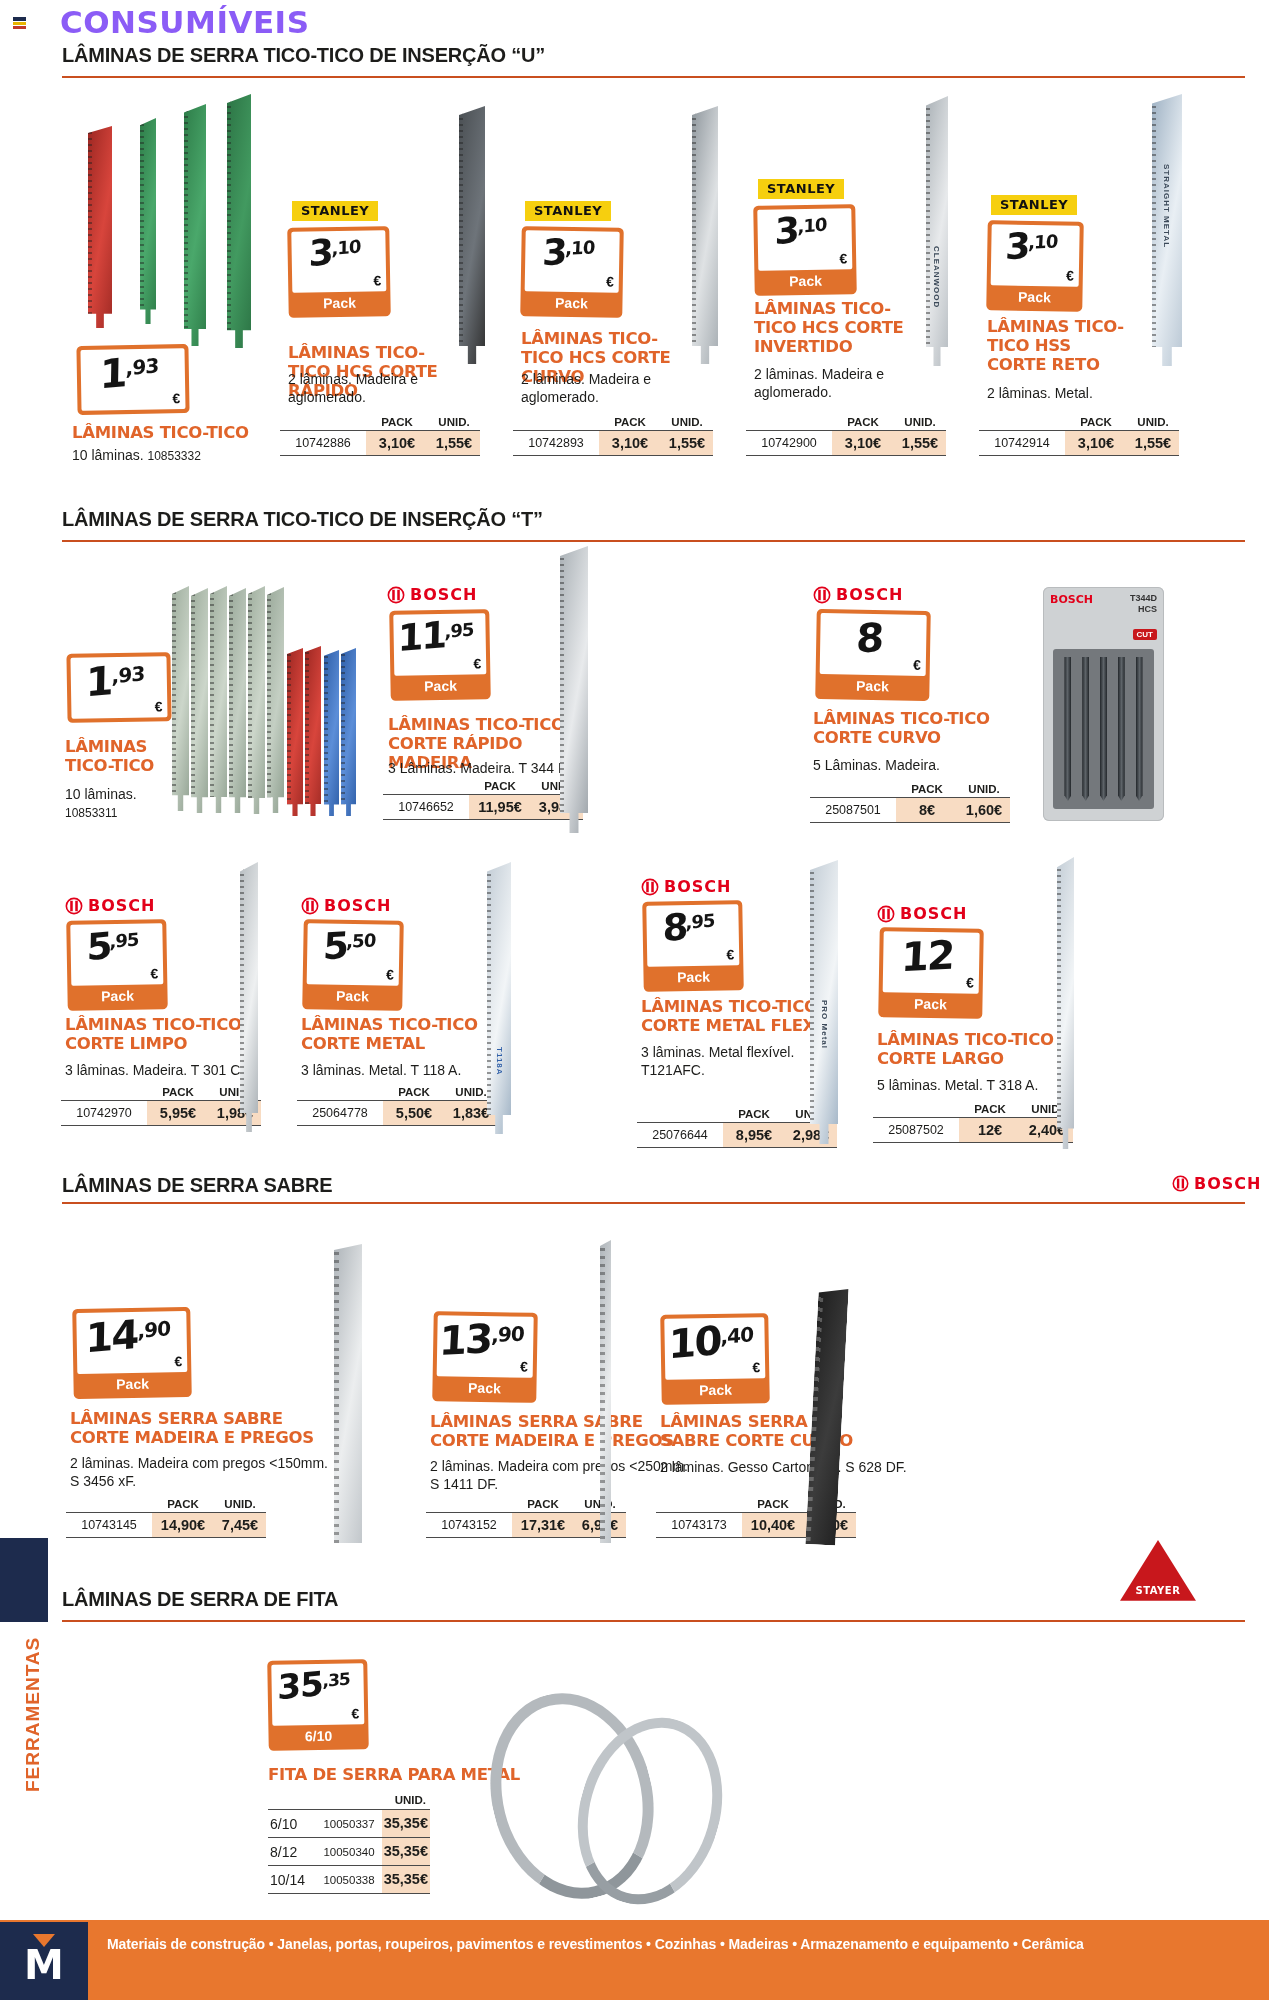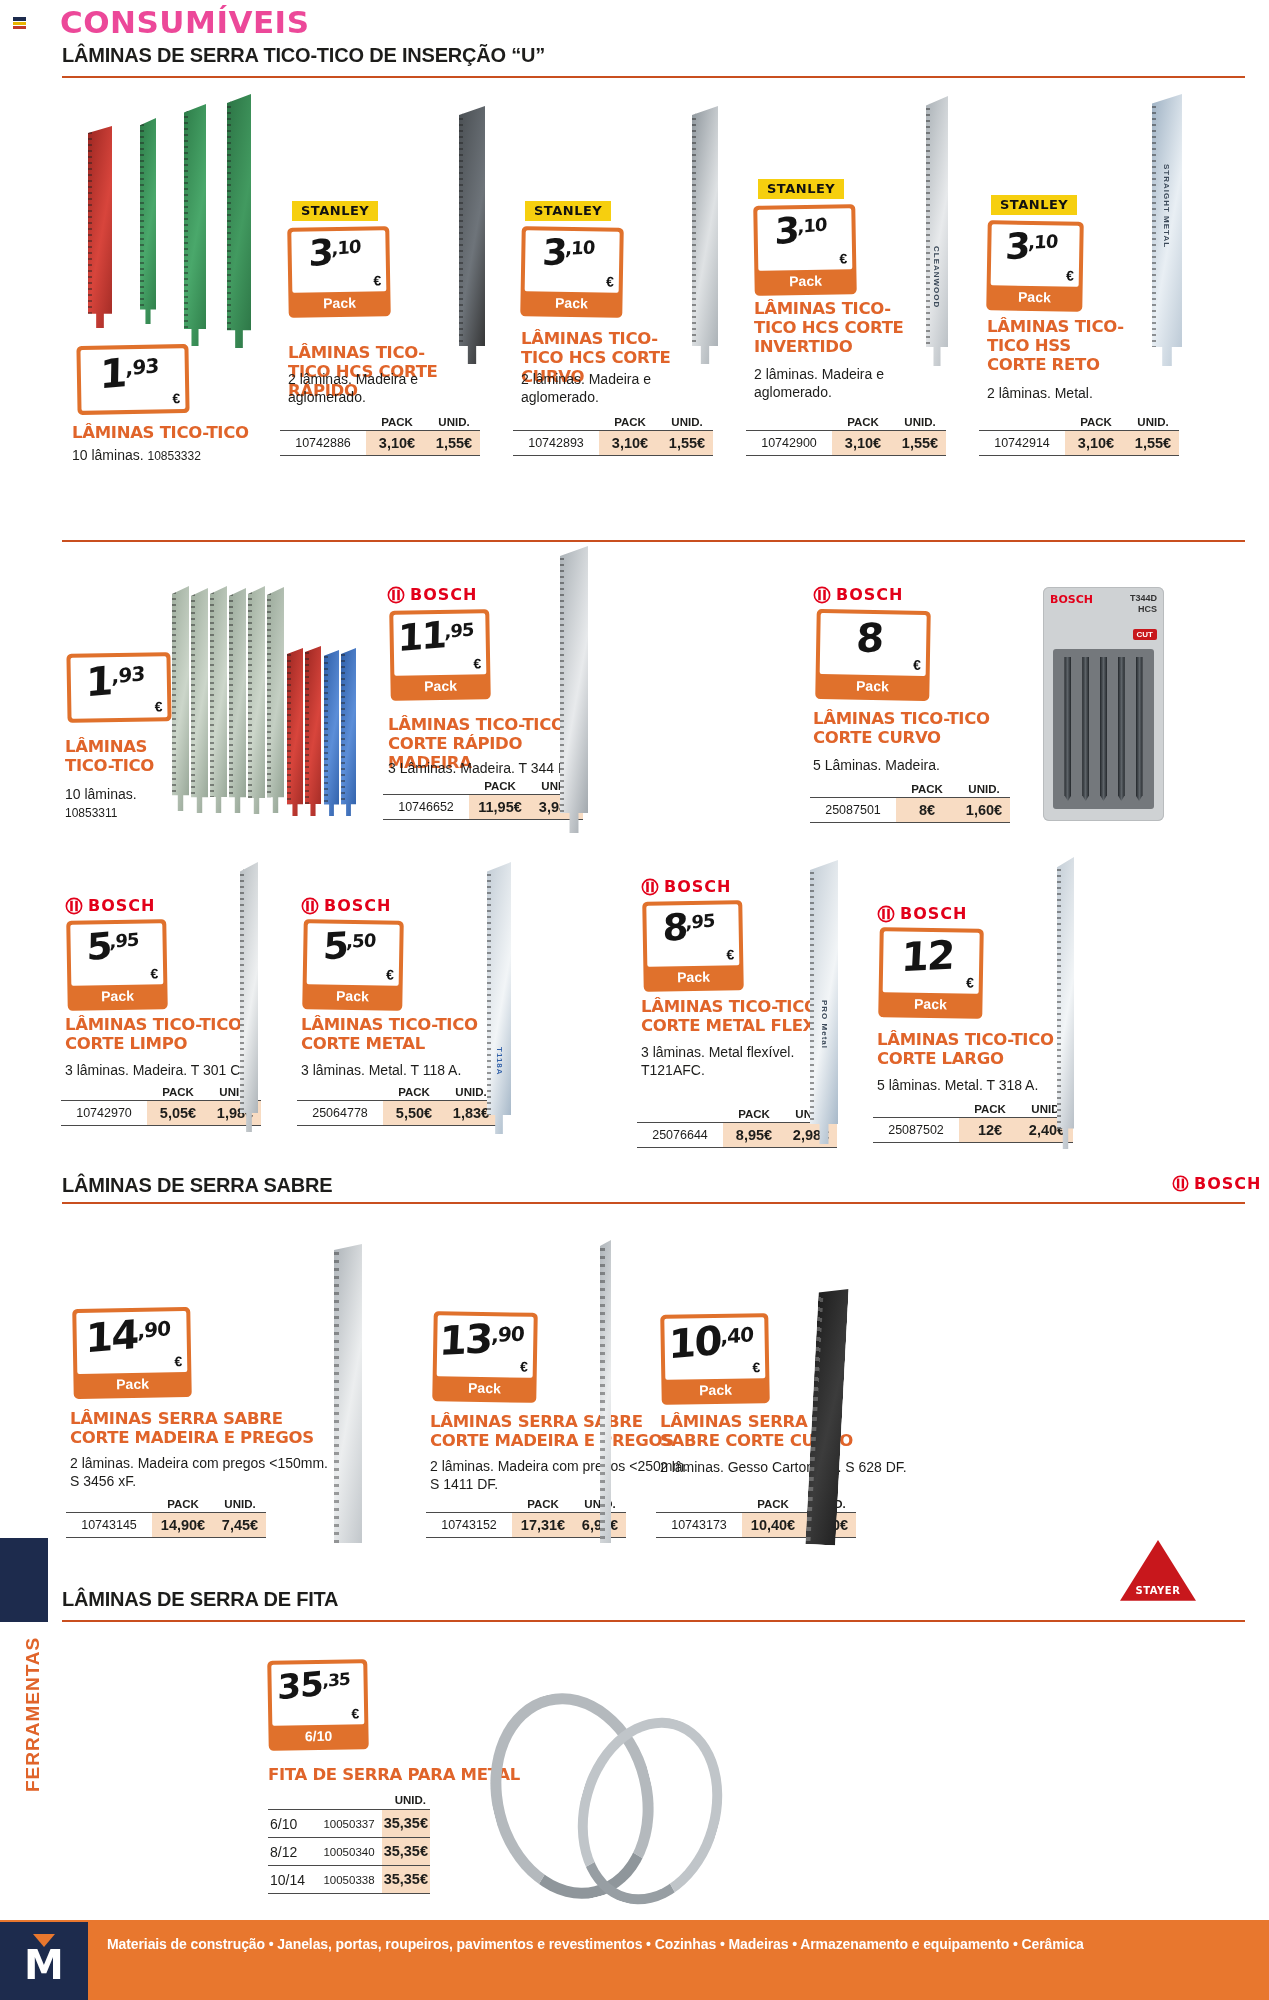--- a/index.html
+++ b/index.html
@@ -1,21 +1,21 @@
 <!DOCTYPE html>
 <html><head>
 <meta charset="utf-8">
 <style>
   html,body{margin:0;padding:0;background:#e9e9e9;}
   .page{position:relative;width:1269px;height:2000px;background:#ffffff;overflow:hidden;
         font-family:"Liberation Sans",sans-serif;color:#1d1d1b;}
   .abs{position:absolute;}
 
   
-  .page-title{font-family:"DejaVu Sans",sans-serif;font-weight:800;font-size:31px;color:#ec4899;letter-spacing:.5px;}
+  .page-title{font-family:"DejaVu Sans",sans-serif;font-weight:800;font-size:31px;color:#8b5cf6;letter-spacing:.5px;}
   .sec-head{font-weight:700;font-size:20px;color:#1d1d1b;letter-spacing:-.2px;white-space:nowrap;}
   .sec-rule{height:2px;background:#c94f1f;}
   .corner-icon span{display:block;width:13px;}
 
   
   .stanley{background:#f6cf0f;color:#111;font-family:"DejaVu Sans",sans-serif;font-weight:800;
            font-size:13px;padding:2px 9px 3px;letter-spacing:.5px;display:inline-block;}
   .boschlogo{display:flex;align-items:center;gap:5px;}
   .boschlogo span{color:#e2001a;font-family:"DejaVu Sans",sans-serif;font-weight:800;font-size:16px;letter-spacing:1px;}
 
@@ -222,20 +222,21 @@
     <div class="pt-row">
         <span class="pt-ref">10742914</span>
         <span class="pt-cell">3,10€</span>
         <span class="pt-cell">1,55€</span>
       </div>
   </div>
   <div class="abs jblade" style="left:1152px;top:94px;width:30px;height:272px;--b1:#9fb2c4;--b2:#e9eff4;--b3:#b9c7d4">
     <span class="vtext" style="left:10px;top:70px">STRAIGHT METAL</span>
   </div>
 
+  <div class="abs sec-head" style="left:62px;top:508px">LÂMINAS DE SERRA TICO-TICO DE INSERÇÃO “T”</div>
   <div class="abs sec-rule" style="left:62px;top:540px;width:1183px"></div>
 
   <div class="abs ptag" style="left:67px;top:653px;width:104px">
     <div class="ptag-white">
         <span class="pnum">1</span>
         <span class="pcents">,93</span>
         <span class="peur">€</span>
       </div>
   </div>
   <div class="abs ptitle" style="left:65px;top:738px;width:110px">LÂMINAS TICO-TICO</div>
@@ -352,21 +353,21 @@
   <div class="abs ptitle" style="left:65px;top:1016px;width:180px">LÂMINAS TICO-TICO CORTE LIMPO</div>
   <div class="abs pdesc" style="left:65px;top:1062px;width:220px">3 lâminas. Madeira. T 301 CD.</div>
   <div class="abs ptable" style="left:61px;top:1086px">
     <div class="pt-head">
         <span></span>
         <span>PACK</span>
         <span>UNID.</span>
       </div>
     <div class="pt-row">
         <span class="pt-ref">10742970</span>
-        <span class="pt-cell">5,05€</span>
+        <span class="pt-cell">5,95€</span>
         <span class="pt-cell">1,98€</span>
       </div>
   </div>
   <div class="abs jblade" style="left:240px;top:862px;width:18px;height:270px;--b1:#b8bec2;--b2:#eef0f1;--b3:#a6adb2"></div>
 
   <div class="abs boschlogo" style="left:301px;top:896px">
     <svg width="18" height="18" viewBox="0 0 20 20">
         <circle cx="10" cy="10" r="8.5" fill="none" stroke="#e2001a" stroke-width="1.8"></circle>
         <rect x="5.8" y="4.2" width="2.8" height="11.6" fill="#e2001a"></rect>
         <rect x="11.4" y="4.2" width="2.8" height="11.6" fill="#e2001a"></rect>

